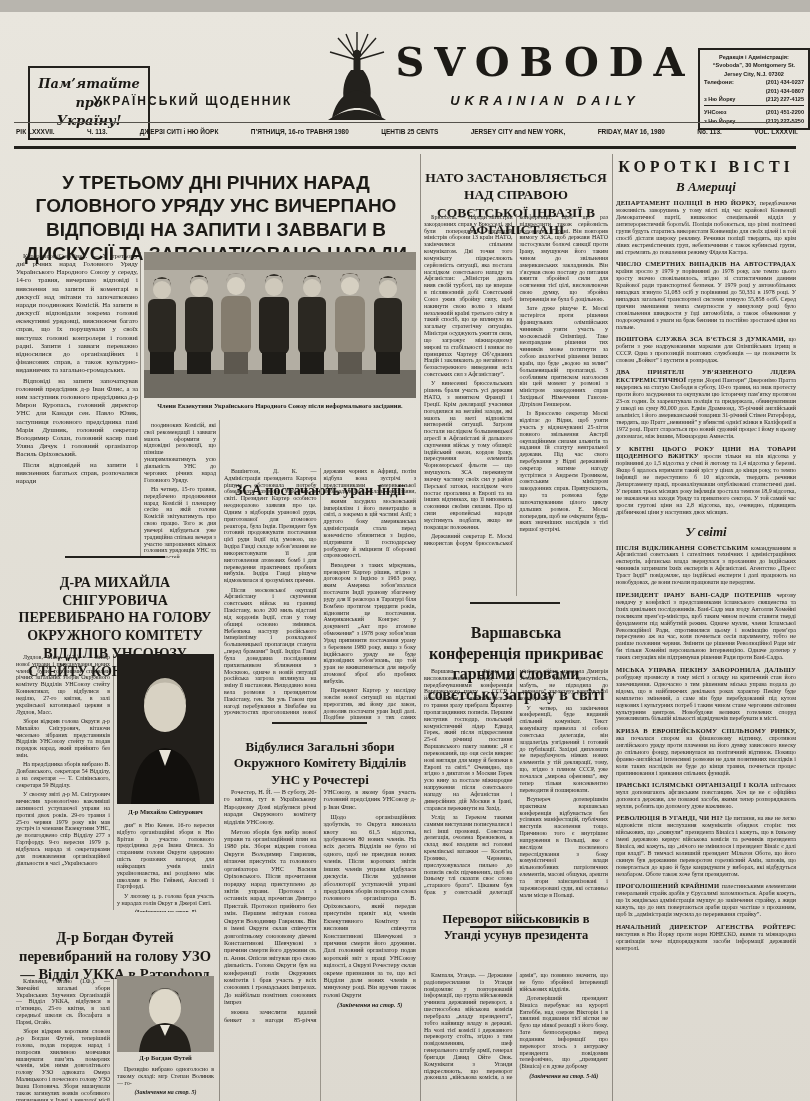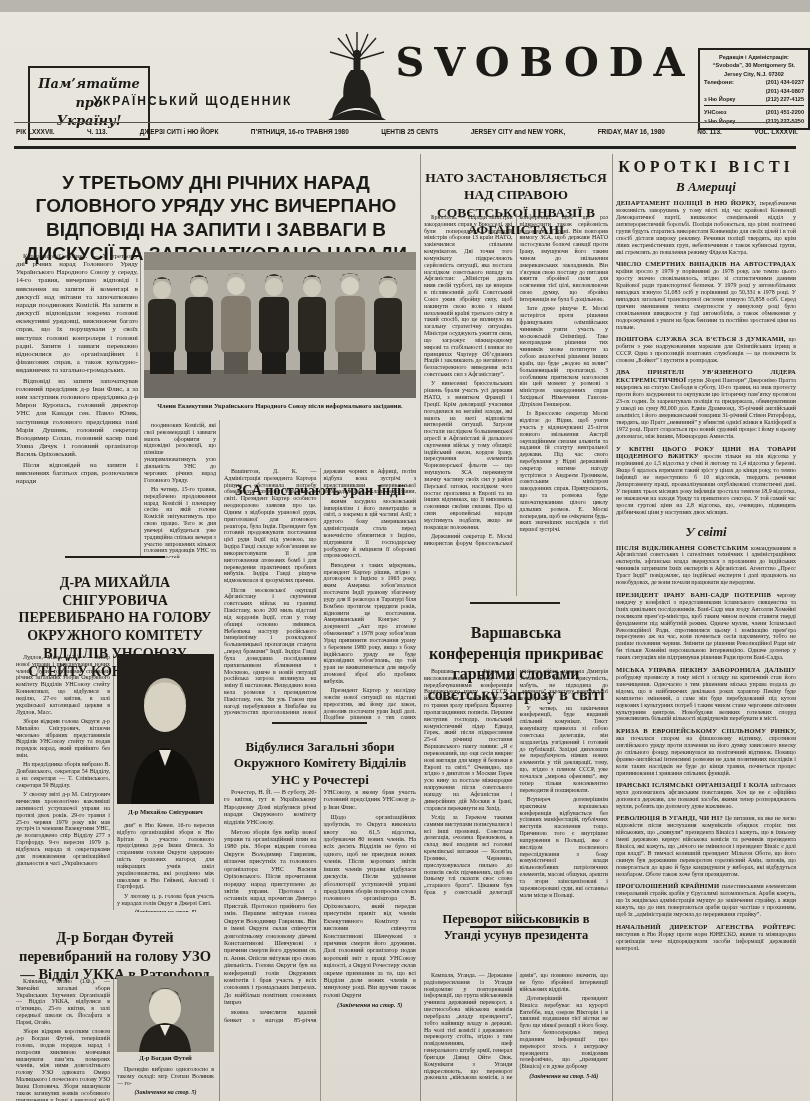--- a/index.html
+++ b/index.html
@@ -69,20 +69,21 @@
       <rect x="31.5" y="27" width="7" height="16" rx="2" fill="#23211d"></rect>
       <path d="M29 40 C22 48 20 60 22 72 L35 66 L48 72 C50 60 48 48 41 40 Z" fill="#23211d"></path>
       <path d="M10 88 C14 70 24 62 35 60 C46 62 56 70 60 88 C48 80 42 78 35 78 C28 78 22 80 10 88 Z" fill="#23211d"></path>
       <path d="M6 90 C18 82 28 80 35 80 C42 80 52 82 64 90 Z" fill="#23211d"></path>
     </svg>
   </div>
 
   <div class="abs bigtitle" style="left:394px;top:30px;width:302px;letter-spacing:10px;">SVOBODA</div>
 
   <div class="abs subtitle" style="left:68px;top:82px;width:250px;">УКРАЇНСЬКИЙ ЩОДЕННИК</div>
+  <div class="abs subtitle it" style="left:394px;top:81px;width:302px;">UKRAINIAN DAILY</div>
 
   <div class="abs infobox" style="left:698px;top:36px;width:100px;">
     <div class="c">Редакція і Адміністрація:</div>
     <div class="c">“Svoboda”, 30 Montgomery St.</div>
     <div class="c">Jersey City, N.J. 07302</div>
     <div class="row">
         <span>Телефони:</span>
         <span>(201) 434-0237</span>
       </div>
     <div class="row">

